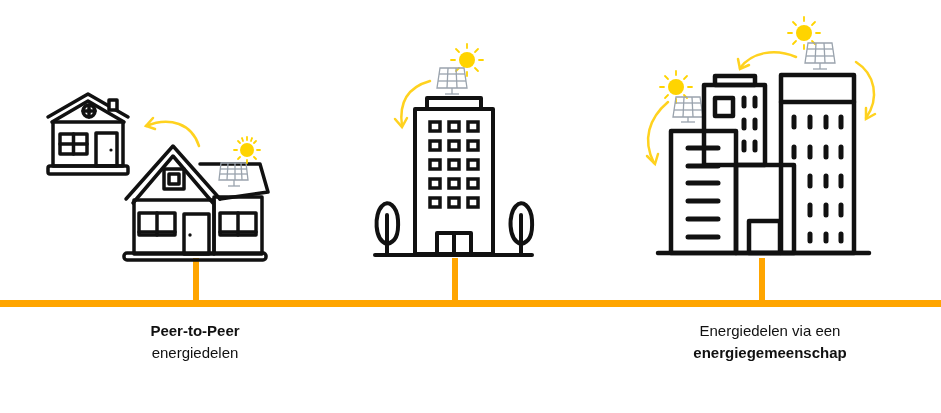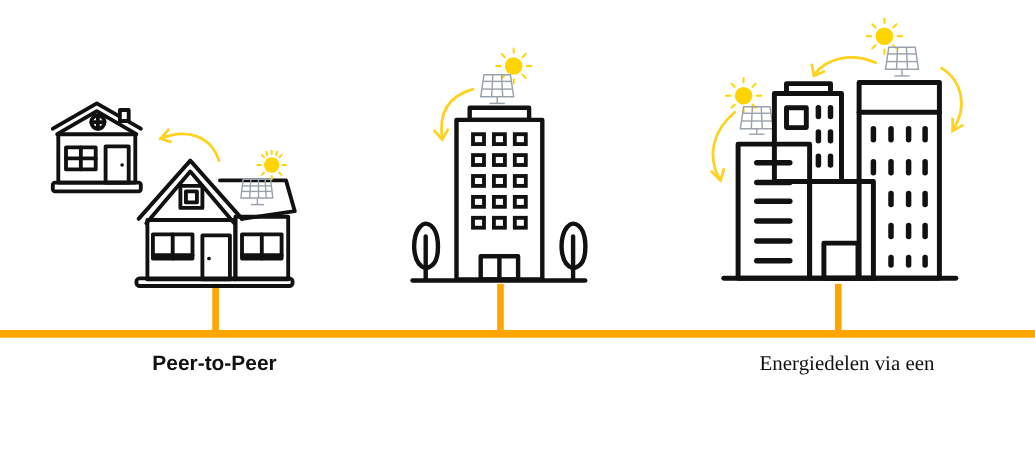--- a/index.html
+++ b/index.html
@@ -2,21 +2,21 @@
 <html><head>
   <meta charset="utf-8">
   <style>
     html, body { margin: 0; padding: 0; background: #ffffff; }
     body { width: 941px; height: 413px; position: relative; overflow: hidden;
            font-family: "Liberation Sans", "DejaVu Sans", sans-serif; color: #111; }
     .abs { position: absolute; }
     svg { position: absolute; overflow: visible; }
     .timeline { position: absolute; left: 0; top: 300px; width: 941px; height: 7px; }
     .connector { position: absolute; width: 6px; }
-    .label { position: absolute; text-align: center; font-size: 19px; line-height: 22px; }
+    .label { position: absolute; text-align: center; font-size: 15px; line-height: 22px; }
     .label .bold { font-weight: bold; display: block; }
     .label .reg { font-weight: normal; display: block; }
   </style>
 </head>
 <body>
 
 <div class="timeline" style="background:#FFA500;"></div>
 <div class="connector" style="left:193px; top:258px; height:44px; background:#FFA500;"></div>
 <div class="connector" style="left:452px; top:258px; height:44px; background:#FFA500;"></div>
 <div class="connector" style="left:759px; top:258px; height:44px; background:#FFA500;"></div>
@@ -268,20 +268,22 @@
         <line x1="211" y1="205" x2="211" y2="215"></line>
       <line x1="180" y1="234" x2="180" y2="241"></line>
         <line x1="196" y1="234" x2="196" y2="241"></line>
         <line x1="211" y1="234" x2="211" y2="241"></line>
     </g>
   </svg>
 </div>
 
 <div class="label" style="left:110px; top:320px; width:170px;">
   <span class="bold">Peer-to-Peer</span>
+  <span class="reg">energiedelen</span>
 </div>
 
 <div class="label" style="left:360px; top:320px; width:200px;">
 </div>
 
-<div class="label" style="left:645px; top:320px; width:250px;font-family:Liberation Serif, serif;">
+<div class="label" style="left:645px; top:320px; width:250px;">
   <span class="reg">Energiedelen via een</span>
+  <span class="bold">energiegemeenschap</span>
 </div>
 
 </body></html>

